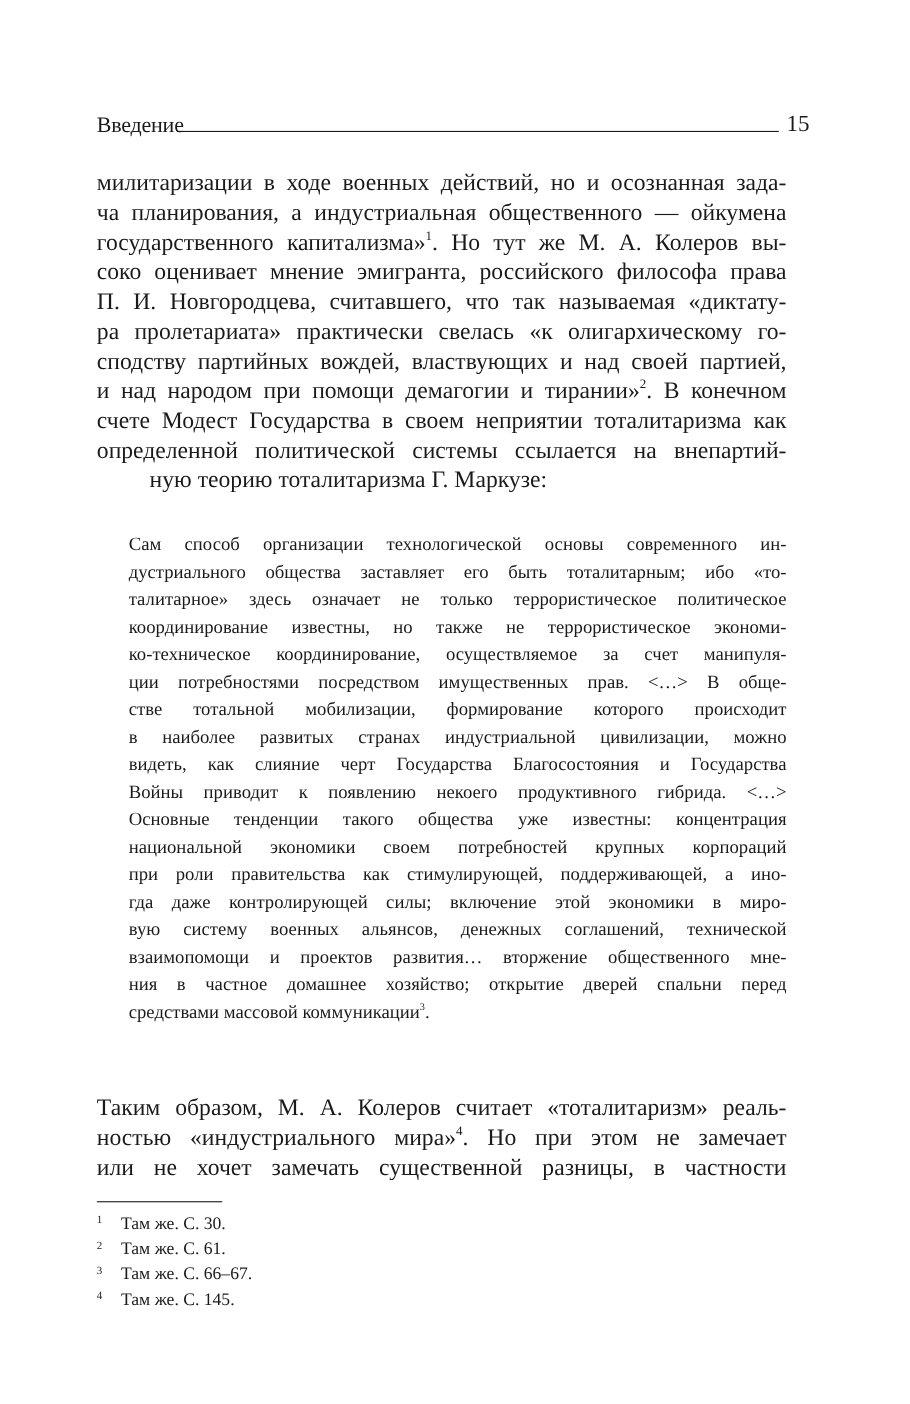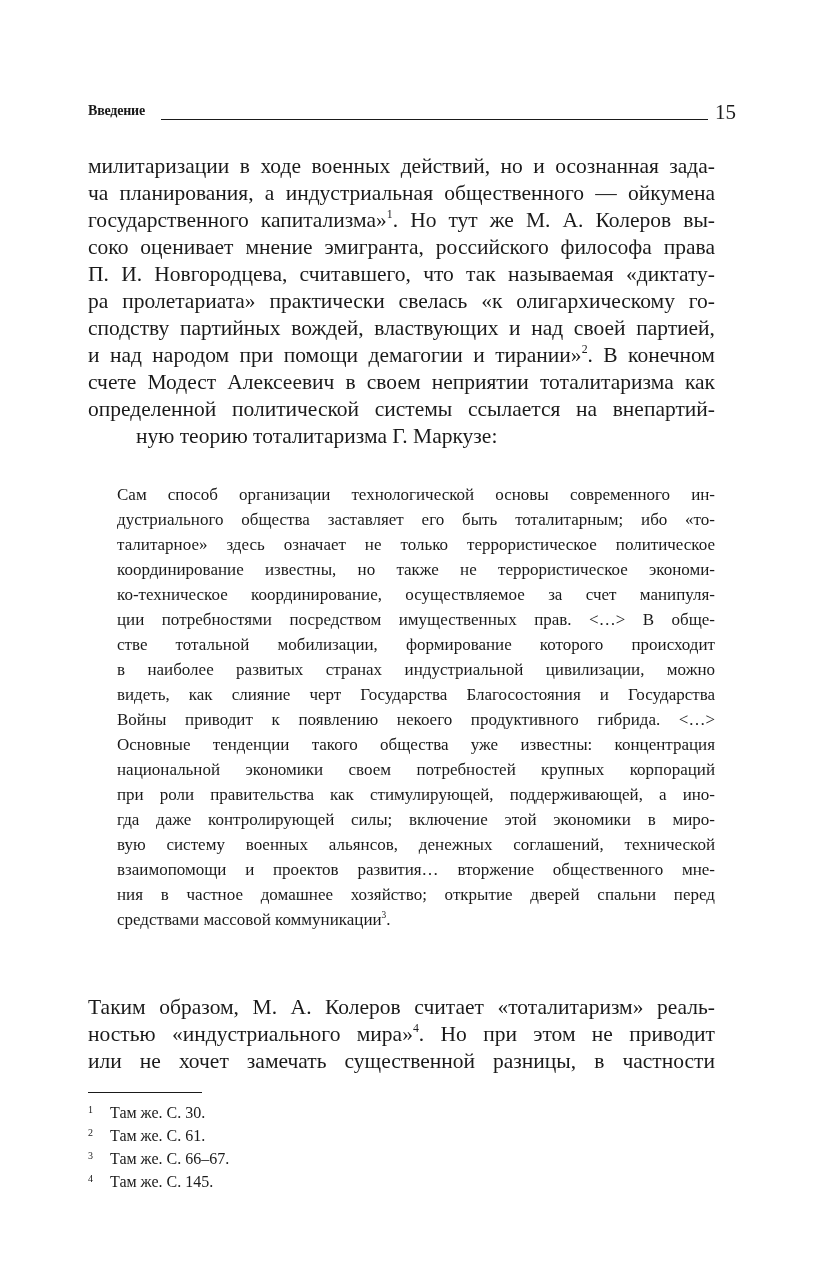--- a/index.html
+++ b/index.html
@@ -1,18 +1,18 @@
 <!DOCTYPE html>
 <html><head>
   <meta charset="utf-8">
   <style>
     html, body { margin: 0; padding: 0; background: #ffffff; }
     body { width: 827px; height: 1276px; position: relative; overflow: hidden; color: #1a1a1a; font-family: "Liberation Serif", "DejaVu Serif", serif; }
     .header { position: absolute; left: 88px; top: 100px; width: 648px; height: 30px; }
-    .header-title { position: absolute; left: 0; top: 3px; font-size: 14px; letter-spacing: -0.2px; font-weight: bold; }
+    .header-title { position: absolute; left: 0; top: 3px; font-size: 20px; letter-spacing: -0.2px; }
     .header-rule { position: absolute; left: 73px; right: 28px; top: 19px; border-top: 1.3px solid #1a1a1a; }
     .page-number { position: absolute; right: 0; top: 0; font-size: 21px; }
     .body-line { position: absolute; left: 88px; width: 627px; font-size: 21.5px; line-height: 26px; white-space: nowrap; text-align: justify; text-align-last: justify; }
     .body-line.last { text-align-last: left; margin-left: 48px; }
     .quote-line { position: absolute; left: 117px; width: 598px; font-size: 17px; line-height: 24px; white-space: nowrap; text-align: justify; text-align-last: justify; }
     .quote-line.last { text-align-last: left; }
     sup { font-size: 0.55em; line-height: 0; vertical-align: 0.75em; }
     .fn-rule { position: absolute; left: 88px; top: 1092px; width: 114px; border-top: 1px solid #1a1a1a; }
     .footnote { position: absolute; left: 88px; font-size: 16px; line-height: 22px; white-space: nowrap; }
     .fn-mark { display: inline-block; width: 22px; font-size: 10px; vertical-align: 5px; }
@@ -28,21 +28,21 @@
 
 <div>
   <div class="body-line" style="top:153px">милитаризации в ходе военных действий, но и осознанная зада-</div>
   <div class="body-line" style="top:180px">ча планирования, а индустриальная общественного — ойкумена</div>
   <div class="body-line" style="top:207px"><span>государственного капитализма»</span><sup>1</sup><span>. Но тут же М. А. Колеров вы-</span></div>
   <div class="body-line" style="top:234px">соко оценивает мнение эмигранта, российского философа права</div>
   <div class="body-line" style="top:261px">П. И. Новгородцева, считавшего, что так называемая «диктату-</div>
   <div class="body-line" style="top:288px">ра пролетариата» практически свелась «к олигархическому го-</div>
   <div class="body-line" style="top:315px">сподству партийных вождей, властвующих и над своей партией,</div>
   <div class="body-line" style="top:342px"><span>и над народом при помощи демагогии и тирании»</span><sup>2</sup><span>. В конечном</span></div>
-  <div class="body-line" style="top:369px">счете Модест Алексеевич в своем неприятии тоталитаризма как</div>
+  <div class="body-line" style="top:369px">счете Модест Государства в своем неприятии тоталитаризма как</div>
   <div class="body-line" style="top:396px">определенной политической системы ссылается на внепартий-</div>
   <div class="body-line last" style="top:423px">ную теорию тоталитаризма Г. Маркузе:</div>
 </div>
 
 <div>
   <div class="quote-line" style="top:483px">Сам способ организации технологической основы современного ин-</div>
   <div class="quote-line" style="top:508px">дустриального общества заставляет его быть тоталитарным; ибо «то-</div>
   <div class="quote-line" style="top:533px">талитарное» здесь означает не только террористическое политическое</div>
   <div class="quote-line" style="top:558px">координирование известны, но также не террористическое экономи-</div>
   <div class="quote-line" style="top:583px">ко-техническое координирование, осуществляемое за счет манипуля-</div>
@@ -56,21 +56,21 @@
   <div class="quote-line" style="top:783px">при роли правительства как стимулирующей, поддерживающей, а ино-</div>
   <div class="quote-line" style="top:808px">гда даже контролирующей силы; включение этой экономики в миро-</div>
   <div class="quote-line" style="top:833px">вую систему военных альянсов, денежных соглашений, технической</div>
   <div class="quote-line" style="top:858px">взаимопомощи и проектов развития… вторжение общественного мне-</div>
   <div class="quote-line" style="top:883px">ния в частное домашнее хозяйство; открытие дверей спальни перед</div>
   <div class="quote-line last" style="top:908px"><span>средствами массовой коммуникации</span><sup>3</sup><span>.</span></div>
 </div>
 
 <div>
   <div class="body-line" style="top:994px">Таким образом, М. А. Колеров считает «тоталитаризм» реаль-</div>
-  <div class="body-line" style="top:1021px"><span>ностью «индустриального мира»</span><sup>4</sup><span>. Но при этом не приводит</span></div>
+  <div class="body-line" style="top:1021px"><span>ностью «индустриального мира»</span><sup>4</sup><span>. Но при этом не замечает</span></div>
   <div class="body-line" style="top:1048px">или не хочет замечать существенной разницы, в частности</div>
 </div>
 
 <div class="fn-rule"></div>
 
 <div>
   <div class="footnote" style="top:1099px"><span class="fn-mark">1</span><span>Там же. С. 30.</span></div>
   <div class="footnote" style="top:1122px"><span class="fn-mark">2</span><span>Там же. С. 61.</span></div>
   <div class="footnote" style="top:1145px"><span class="fn-mark">3</span><span>Там же. С. 66–67.</span></div>
   <div class="footnote" style="top:1168px"><span class="fn-mark">4</span><span>Там же. С. 145.</span></div>

